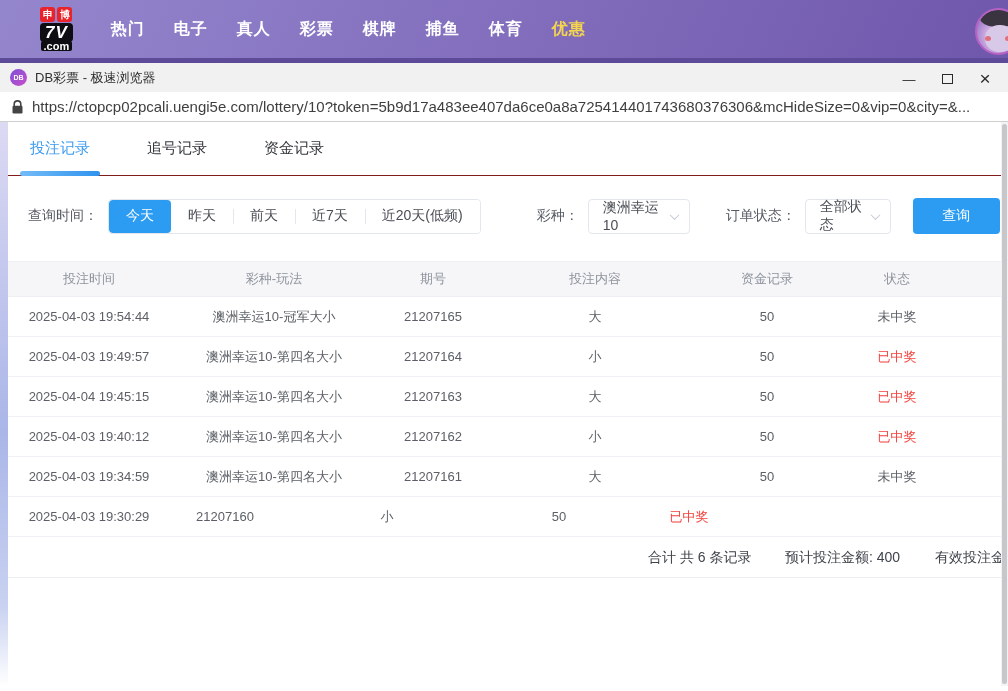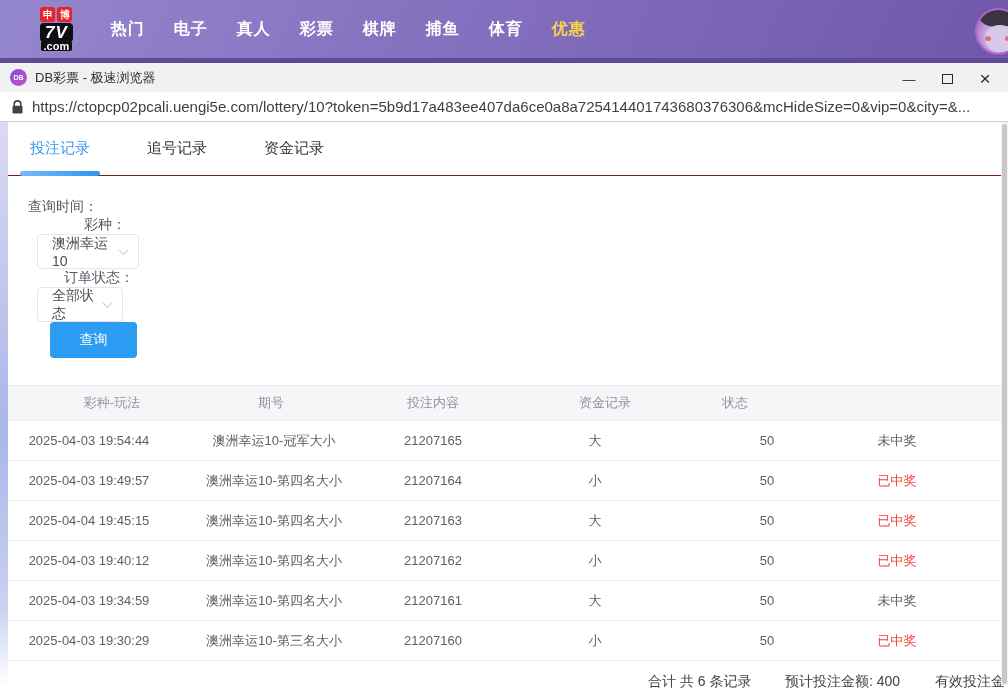--- a/index.html
+++ b/index.html
@@ -65,21 +65,21 @@
   .tabs{ height:54px; display:flex; align-items:center; padding-left:22px;
     border-bottom:1px solid #7f1d1d; }
   .tab{ position:relative; height:100%; display:inline-flex; align-items:center;
     margin-right:57px; font-size:15px; color:#31343a; cursor:pointer; }
   .tab.active{ color:#3b9bf0; }
   .tab .underline{ display:none; }
   .tab.active .underline{ display:block; position:absolute; left:-10px; right:-10px; bottom:-1px;
     height:5px; border-radius:4px; background:linear-gradient(90deg,#74bcf8,#2f93ee); }
 
   
-  .filters{ margin:22px 0 0 20px; display:flex; align-items:flex-start; font-size:14px; color:#565b63;flex-direction:column; }
+  .filters{ margin:22px 0 0 20px; display:flex; align-items:center; font-size:14px; color:#565b63; }
   .btn-group{ display:flex; border:1px solid #e3e6ec; border-radius:4px; margin-left:10px;
     height:35px; overflow:hidden; background:#fff; }
   .seg{ position:relative; border:none; background:#fff; padding:0 17px; font-size:14px;
     color:#4a4e55; cursor:pointer; font-family:inherit; }
   .seg + .seg::before{ content:''; position:absolute; left:0; top:9px; bottom:9px; width:1px; background:#e3e6ec; }
   .seg.active{ background:#2b9cf2; color:#fff; border-radius:4px; }
   .seg.active + .seg::before{ display:none; }
   .flabel.lot{ margin-left:56px; }
   .flabel.stat{ margin-left:36px; }
   .select{ display:flex; align-items:center; justify-content:space-between; margin-left:9px;
@@ -173,35 +173,43 @@
 
       </div>
       <div class="tab">
         <span>资金记录</span>
 
       </div>
     </div>
 
     <div class="filters">
       <span class="flabel">查询时间：</span>
+      <div class="btn-group">
+        <button class="seg active">今天</button>
+        <button class="seg">昨天</button>
+        <button class="seg">前天</button>
+        <button class="seg">近7天</button>
+        <button class="seg">近20天(低频)</button>
+      </div>
       <span class="flabel lot">彩种：</span>
       <div class="select">
         <span>澳洲幸运10</span>
         <i class="chev"></i>
       </div>
       <span class="flabel stat">订单状态：</span>
       <div class="select small">
         <span>全部状态</span>
         <i class="chev"></i>
       </div>
       <button class="search-btn">查询</button>
     </div>
 
     <div class="table">
       <div class="thead">
+        <span class="cell c-time">投注时间</span>
         <span class="cell c-game">彩种-玩法</span>
         <span class="cell c-issue">期号</span>
         <span class="cell c-content">投注内容</span>
         <span class="cell c-amount">资金记录</span>
         <span class="cell c-status">状态</span>
       </div>
 
       <div class="trow">
         <span class="cell c-time">2025-04-03 19:54:44</span>
         <span class="cell c-game">澳洲幸运10-冠军大小</span>
@@ -237,21 +245,20 @@
       <div class="trow">
         <span class="cell c-time">2025-04-03 19:34:59</span>
         <span class="cell c-game">澳洲幸运10-第四名大小</span>
         <span class="cell c-issue">21207161</span>
         <span class="cell c-content">大</span>
         <span class="cell c-amount">50</span>
         <span class="cell c-status status">未中奖</span>
       </div>
       <div class="trow">
         <span class="cell c-time">2025-04-03 19:30:29</span>
-        <span class="cell c-game">澳洲幸运10-第三名大小</span>
         <span class="cell c-issue">21207160</span>
         <span class="cell c-content">小</span>
         <span class="cell c-amount">50</span>
         <span class="cell c-status status won">已中奖</span>
       </div>
 
       <div class="tfoot">
         <span class="sum-total">合计 共 6 条记录</span>
         <span class="sum-est">预计投注金额: 400</span>
         <span class="sum-valid">有效投注金</span>

